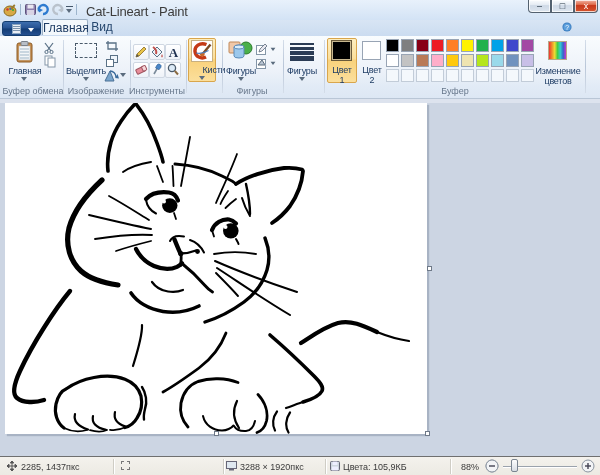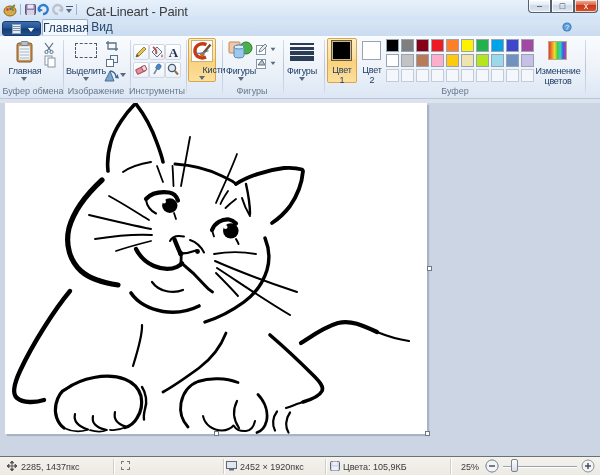--- a/index.html
+++ b/index.html
@@ -361,28 +361,28 @@
       <line x1="5" y1="0" x2="5" y2="10"></line>
         <line x1="0" y1="5" x2="10" y2="5"></line>
       <path d="M5,0 l-1.7,2 h3.4z M5,10 l-1.7,-2 h3.4z M0,5 l2,-1.7 v3.4z M10,5 l-2,-1.7 v3.4z"></path>
     </svg>
     <div class="abs" style="left:21px;top:5px">2285, 1437пкс</div>
     <div class="abs" style="left:121px;top:4px;width:9px;height:9px;border:1px dashed #777"></div>
     <svg class="abs" style="left:226px;top:4px" width="11" height="10" viewBox="0 0 11 10">
       <rect x="0.5" y="0.5" width="10" height="7" fill="#dfe8f0" stroke="#667"></rect>
       <rect x="3" y="8" width="5" height="1.5" fill="#667"></rect>
     </svg>
-    <div class="abs" style="left:240px;top:5px">2452 × 1920пкс</div>
+    <div class="abs" style="left:240px;top:5px">3288 × 1920пкс</div>
     <svg class="abs" style="left:330px;top:4px" width="10" height="10" viewBox="0 0 10 10">
       <rect x="0.5" y="0.5" width="9" height="9" rx="1" fill="#cfd7df" stroke="#667"></rect>
       <rect x="2.5" y="0.5" width="5" height="3.5" fill="#eef"></rect>
       <rect x="2" y="5.5" width="6" height="4" fill="#eef"></rect>
     </svg>
     <div class="abs" style="left:343px;top:5px">Цвета: 105,9КБ</div>
-    <div class="abs" style="left:461px;top:5px">25%</div>
+    <div class="abs" style="left:461px;top:5px">88%</div>
     <svg class="abs" style="left:485px;top:2px" width="14" height="14" viewBox="0 0 14 14">
       <circle cx="7" cy="7" r="6" fill="linear-gradient(#fff,#dde)" fill-opacity="0" stroke="#8a94a0"></circle>
       <circle cx="7" cy="7" r="6" fill="#f2f4f6" stroke="#8a94a0"></circle>
       <line x1="4" y1="7" x2="10" y2="7" stroke="#445" stroke-width="1.4"></line>
     </svg>
     <div class="abs" style="left:503px;top:9px;width:74px;height:1px;background:#9aa2ac;box-shadow:0 1px 0 #fff"></div>
     <div class="abs" style="left:511px;top:2px;width:7px;height:13px;background:linear-gradient(#fdfdfd,#d8dde4);border:1px solid #7a8490;border-radius:2px"></div>
     <svg class="abs" style="left:581px;top:2px" width="14" height="14" viewBox="0 0 14 14">
       <circle cx="7" cy="7" r="6" fill="#f2f4f6" stroke="#8a94a0"></circle>
       <line x1="4" y1="7" x2="10" y2="7" stroke="#445" stroke-width="1.4"></line>

